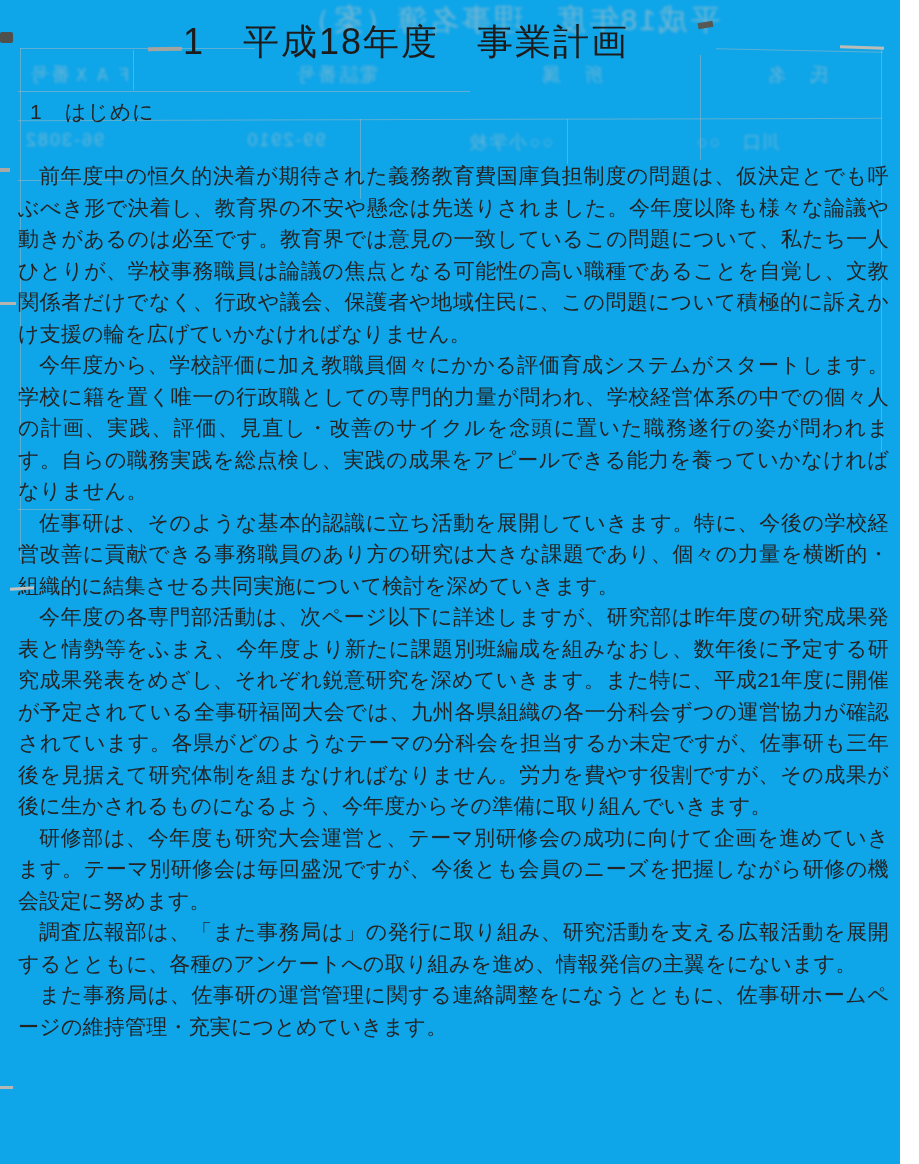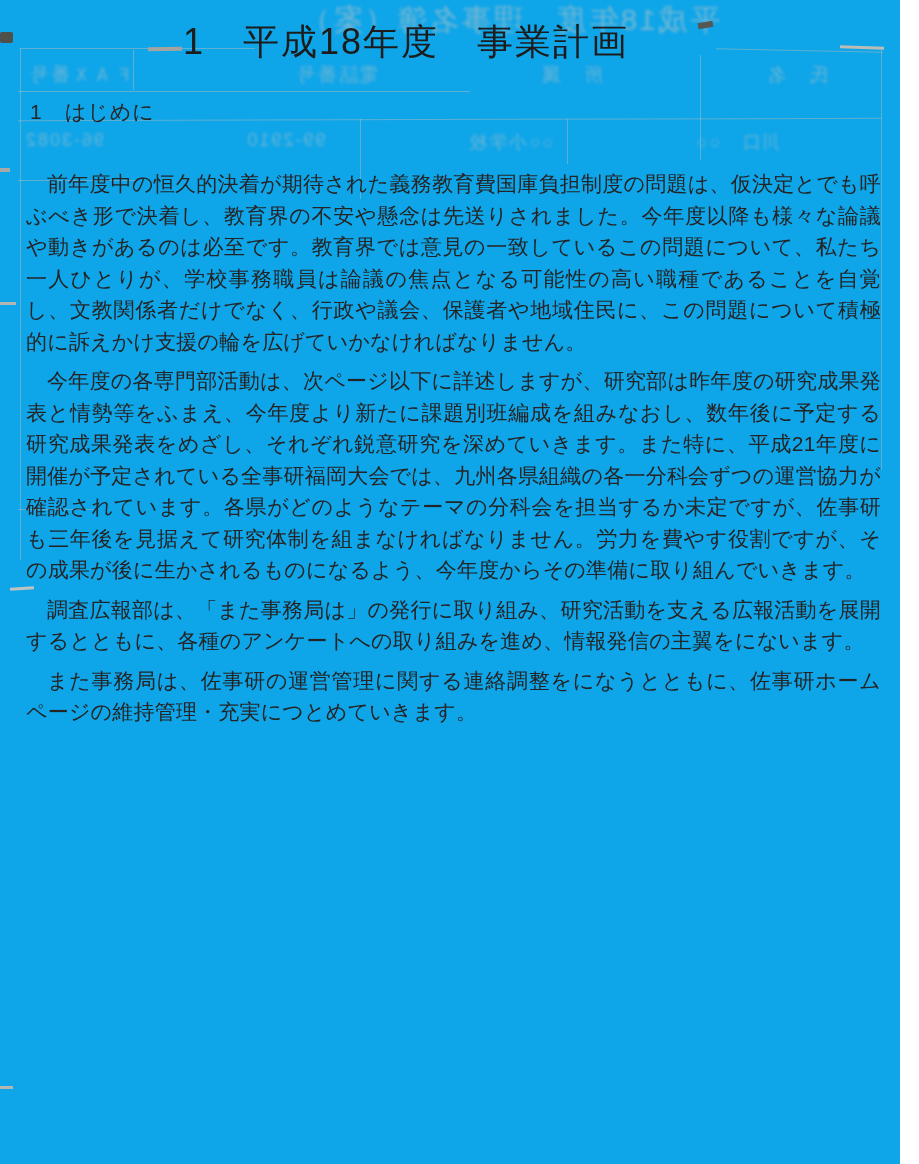--- a/index.html
+++ b/index.html
@@ -69,21 +69,21 @@
   .body-text {
     position: absolute; left: 18px; top: 160px;
     width: 871px;
     font-size: 21px;
     line-height: 31.5px;
     letter-spacing: 0.2px;
     color: #242424;
     text-align: justify;
   }
   .body-text p {
-    margin: 8px;
+    margin: 0;
     text-indent: 1em;
   }
 </style>
 </head>
 <body>
 
 <div class="page">
 
   <div class="bleed-layer">
     <div class="bleed-text bleed-title">平成18年度　理事名簿（案）</div>
@@ -116,21 +116,24 @@
     <div class="bleed-line" style="left:881px;top:50px;width:1px;height:420px"></div>
   </div>
 
   <div class="content">
     <h1 class="doc-title">1　平成18年度　事業計画</h1>
 
     <h2 class="section-heading">1　はじめに</h2>
 
     <div class="body-text">
         <p>前年度中の恒久的決着が期待された義務教育費国庫負担制度の問題は、仮決定とでも呼ぶべき形で決着し、教育界の不安や懸念は先送りされました。今年度以降も様々な論議や動きがあるのは必至です。教育界では意見の一致しているこの問題について、私たち一人ひとりが、学校事務職員は論議の焦点となる可能性の高い職種であることを自覚し、文教関係者だけでなく、行政や議会、保護者や地域住民に、この問題について積極的に訴えかけ支援の輪を広げていかなければなりません。</p>
+        <p>今年度から、学校評価に加え教職員個々にかかる評価育成システムがスタートします。学校に籍を置く唯一の行政職としての専門的力量が問われ、学校経営体系の中での個々人の計画、実践、評価、見直し・改善のサイクルを念頭に置いた職務遂行の姿が問われます。自らの職務実践を総点検し、実践の成果をアピールできる能力を養っていかなければなりません。</p>
+        <p>佐事研は、そのような基本的認識に立ち活動を展開していきます。特に、今後の学校経営改善に貢献できる事務職員のあり方の研究は大きな課題であり、個々の力量を横断的・組織的に結集させる共同実施について検討を深めていきます。</p>
         <p>今年度の各専門部活動は、次ページ以下に詳述しますが、研究部は昨年度の研究成果発表と情勢等をふまえ、今年度より新たに課題別班編成を組みなおし、数年後に予定する研究成果発表をめざし、それぞれ鋭意研究を深めていきます。また特に、平成21年度に開催が予定されている全事研福岡大会では、九州各県組織の各一分科会ずつの運営協力が確認されています。各県がどのようなテーマの分科会を担当するか未定ですが、佐事研も三年後を見据えて研究体制を組まなければなりません。労力を費やす役割ですが、その成果が後に生かされるものになるよう、今年度からその準備に取り組んでいきます。</p>
+        <p>研修部は、今年度も研究大会運営と、テーマ別研修会の成功に向けて企画を進めていきます。テーマ別研修会は毎回盛況ですが、今後とも会員のニーズを把握しながら研修の機会設定に努めます。</p>
         <p>調査広報部は、「また事務局は」の発行に取り組み、研究活動を支える広報活動を展開するとともに、各種のアンケートへの取り組みを進め、情報発信の主翼をにないます。</p>
         <p>また事務局は、佐事研の運営管理に関する連絡調整をになうとともに、佐事研ホームページの維持管理・充実につとめていきます。</p>
       </div>
   </div>
 
   <div class="artifact" style="left:0;top:32px;width:13px;height:11px;background:#4f4f4c;border-radius:2px"></div>
   <div class="artifact" style="left:698px;top:22px;width:15px;height:6px;background:#575754;transform:rotate(-10deg)"></div>
   <div class="artifact" style="left:840px;top:46px;width:44px;height:3px;background:#bcbcb7;transform:rotate(2deg)"></div>
   <div class="artifact" style="left:148px;top:47px;width:34px;height:4px;background:#a3a3a0;transform:rotate(-1deg)"></div>
   <div class="artifact" style="left:0;top:168px;width:10px;height:4px;background:#a8a8a4"></div>

